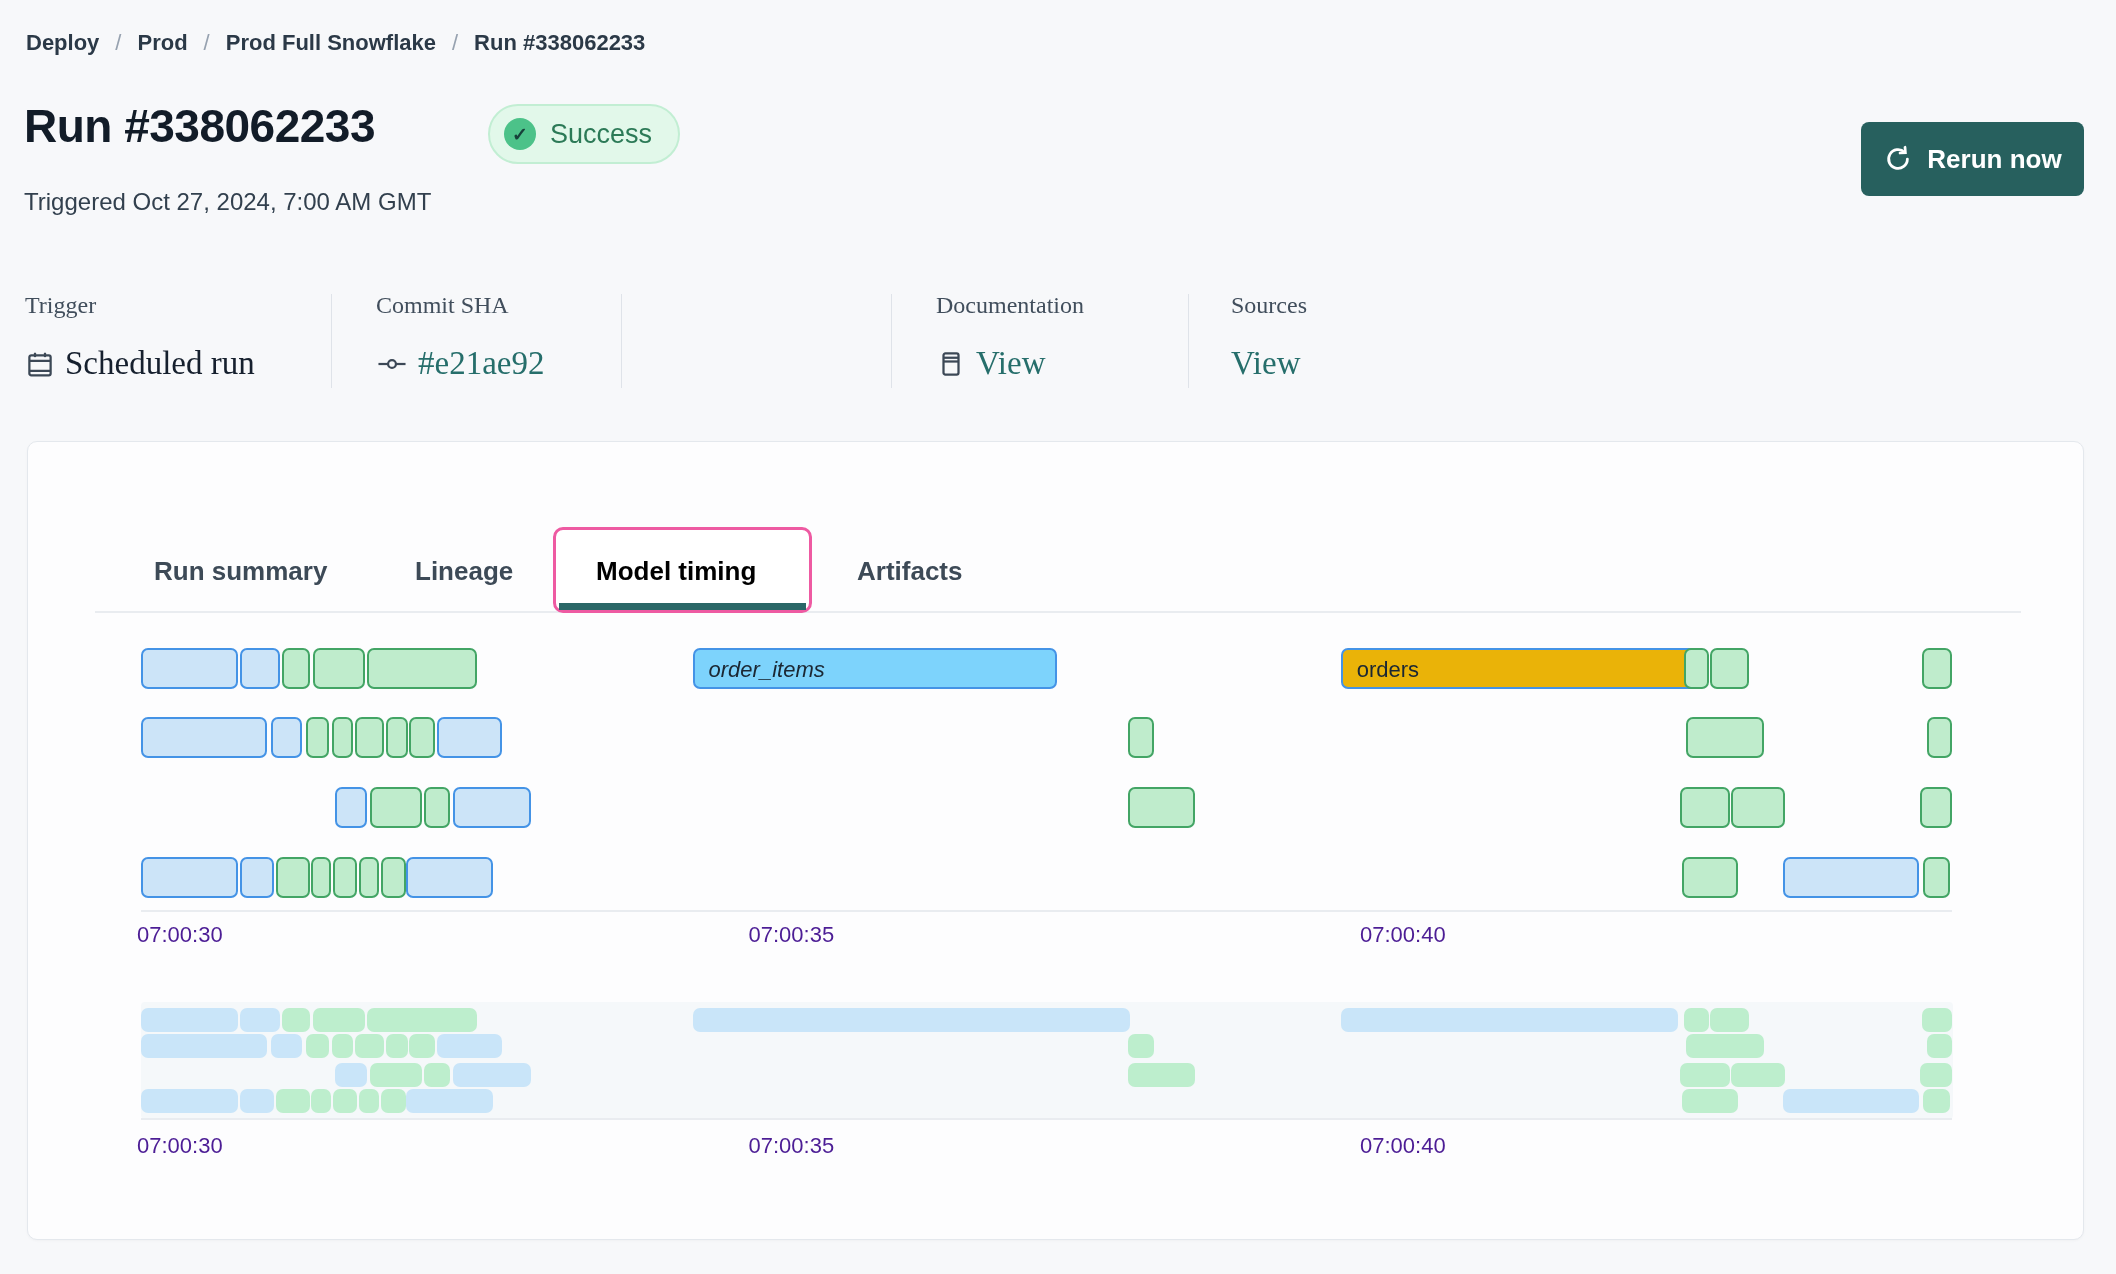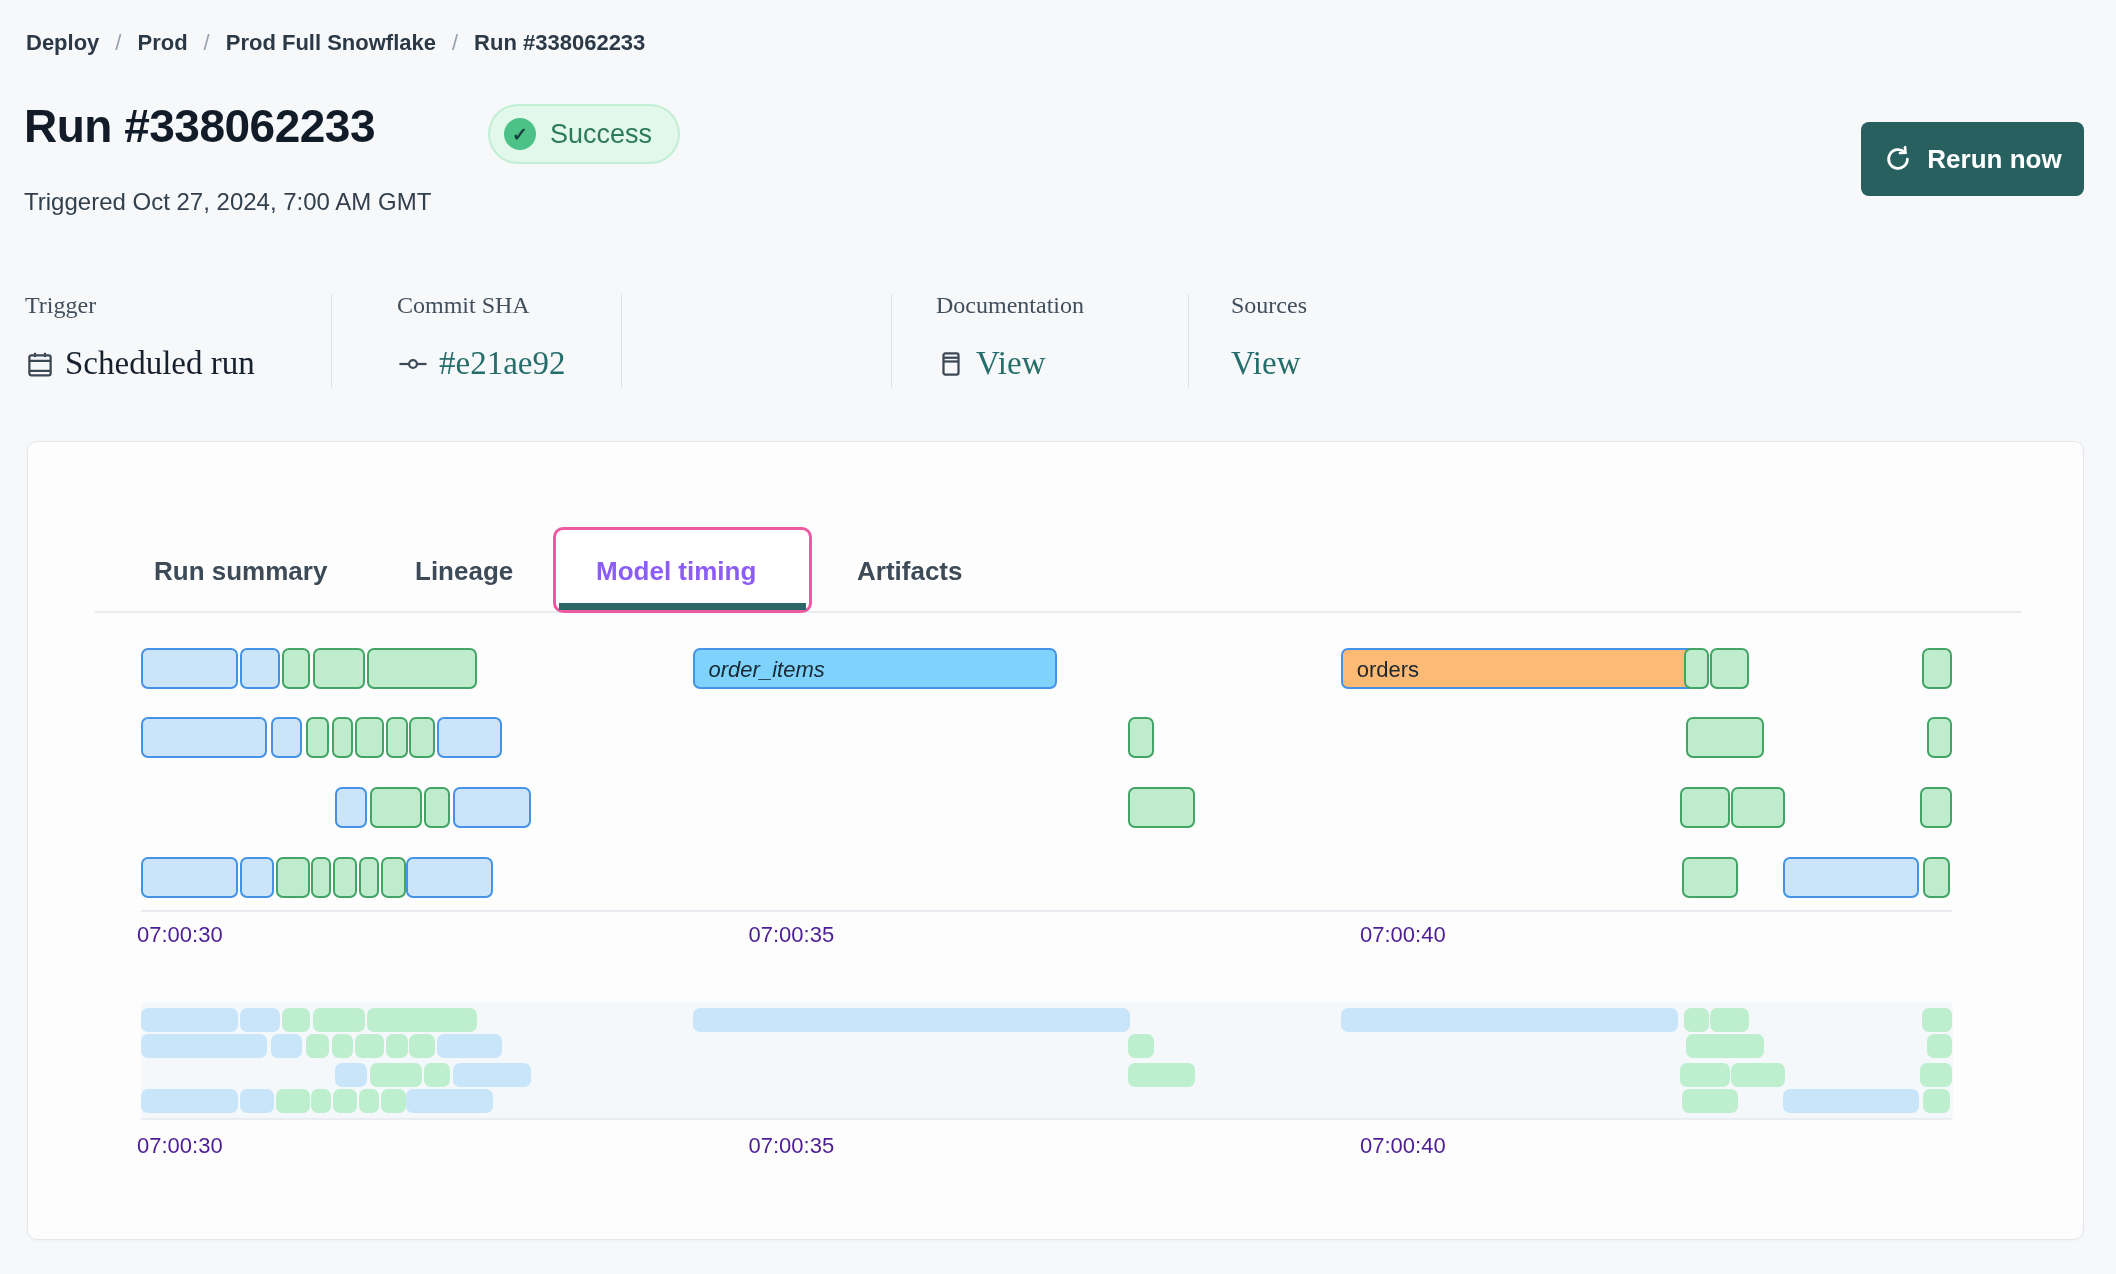--- a/index.html
+++ b/index.html
@@ -31,21 +31,21 @@
   .meta-value.link, .meta-value .link { color:#266e6b; cursor:pointer; }
   .meta-div { position:absolute; top:294px; width:1px; height:94px; background:#dfe3e9; }
   .micon { flex:0 0 auto; display:inline-flex; }
 
   
   .card { position:absolute; left:27px; top:441px; width:2057px; height:799px; background:#fdfdfe;
           border:1px solid #e4e8ed; border-radius:10px; box-shadow:0 1px 3px rgba(20,30,40,0.03); }
 
   
   .tab { position:absolute; top:556px; font-size:26px; font-weight:600; color:#3d4a57; cursor:pointer; }
-  .tab.active { color:#8b5cf6; }
+  .tab.active { color:#000000; }
   .tab-underline-row { position:absolute; left:95px; top:611px; width:1926px; height:2px; background:#e9ecf0; }
   .focus-box { position:absolute; left:553px; top:527px; width:259px; height:86px; background:#ffffff;
                border:3px solid #ee5aa2; border-radius:10px; }
   .active-underline { position:absolute; left:559px; top:603px; width:247px; height:7px; background:#2a6767; }
 
   
   .axis-line { position:absolute; left:141px; width:1811px; height:2px; background:#e9ecf0; }
   .mini-band { position:absolute; left:141px; top:1002px; width:1812px; height:117px; background:#f5f8fa; border-radius:4px; }
   .tick { position:absolute; font-size:22px; color:#4c1d95; }
 
@@ -99,21 +99,21 @@
           <line x1="3.5" y1="17.5" x2="20.5" y2="17.5"></line>
           <line x1="8" y1="3" x2="8" y2="6.5"></line>
             <line x1="16" y1="3" x2="16" y2="6.5"></line>
         </svg>
       </span>
       <span>Scheduled run</span>
     </div>
   </div>
   <div class="meta-div" style="left:331px;"></div>
 
-  <div class="meta-col" style="left:397px;">
+  <div class="meta-col" style="left:376px;">
     <div class="meta-label">Commit SHA</div>
     <div class="meta-value">
       <span class="micon">
         <svg width="32" height="30" viewBox="0 0 26 24" fill="none" stroke="#3c4856" stroke-width="1.8">
           <circle cx="13" cy="12" r="3.2"></circle>
           <line x1="2" y1="12" x2="9.8" y2="12"></line>
             <line x1="16.2" y1="12" x2="24" y2="12"></line>
         </svg>
       </span>
       <span class="link">#e21ae92</span>
@@ -167,21 +167,21 @@
       <div class="bar main" style="left: 281.645px; top: 648px; width: 28.129px; background: rgb(191, 236, 204); border-color: rgb(67, 165, 101);"></div>
       <div class="bar mini" style="left: 281.645px; top: 1008px; width: 28.129px; background: rgb(189, 238, 205);"></div>
       <div class="bar main" style="left: 313.443px; top: 648px; width: 51.366px; background: rgb(191, 236, 204); border-color: rgb(67, 165, 101);"></div>
       <div class="bar mini" style="left: 313.443px; top: 1008px; width: 51.366px; background: rgb(189, 238, 205);"></div>
       <div class="bar main" style="left: 367.255px; top: 648px; width: 110.07px; background: rgb(191, 236, 204); border-color: rgb(67, 165, 101);"></div>
       <div class="bar mini" style="left: 367.255px; top: 1008px; width: 110.07px; background: rgb(189, 238, 205);"></div>
       <div class="bar main" style="left: 692.573px; top: 648px; width: 364px; background: #7dd3fc; border-color: rgb(68, 147, 230); font-style: italic;">
         <span class="bar-label">order_items</span>
       </div>
       <div class="bar mini" style="left: 692.573px; top: 1008px; width: 437.834px; background: rgb(201, 229, 249);"></div>
-      <div class="bar main" style="left: 1340.76px; top: 648px; width: 358px; background: #fdba74; border-color: rgb(68, 147, 230);">
+      <div class="bar main" style="left: 1340.76px; top: 648px; width: 358px; background: #eab308; border-color: rgb(68, 147, 230);">
         <span class="bar-label">orders</span>
       </div>
       <div class="bar mini" style="left: 1340.76px; top: 1008px; width: 337.548px; background: rgb(201, 229, 249);"></div>
       <div class="bar main" style="left: 1684.43px; top: 648px; width: 24.46px; background: rgb(191, 236, 204); border-color: rgb(67, 165, 101);"></div>
       <div class="bar mini" style="left: 1684.43px; top: 1008px; width: 24.46px; background: rgb(189, 238, 205);"></div>
       <div class="bar main" style="left: 1710.11px; top: 648px; width: 39.136px; background: rgb(191, 236, 204); border-color: rgb(67, 165, 101);"></div>
       <div class="bar mini" style="left: 1710.11px; top: 1008px; width: 39.136px; background: rgb(189, 238, 205);"></div>
       <div class="bar main" style="left: 1921.69px; top: 648px; width: 30.575px; background: rgb(191, 236, 204); border-color: rgb(67, 165, 101);"></div>
       <div class="bar mini" style="left: 1921.69px; top: 1008px; width: 30.575px; background: rgb(189, 238, 205);"></div>
       <div class="bar main" style="left: 141px; top: 717px; width: 125.969px; background: rgb(204, 228, 248); border-color: rgb(68, 147, 230);"></div>

